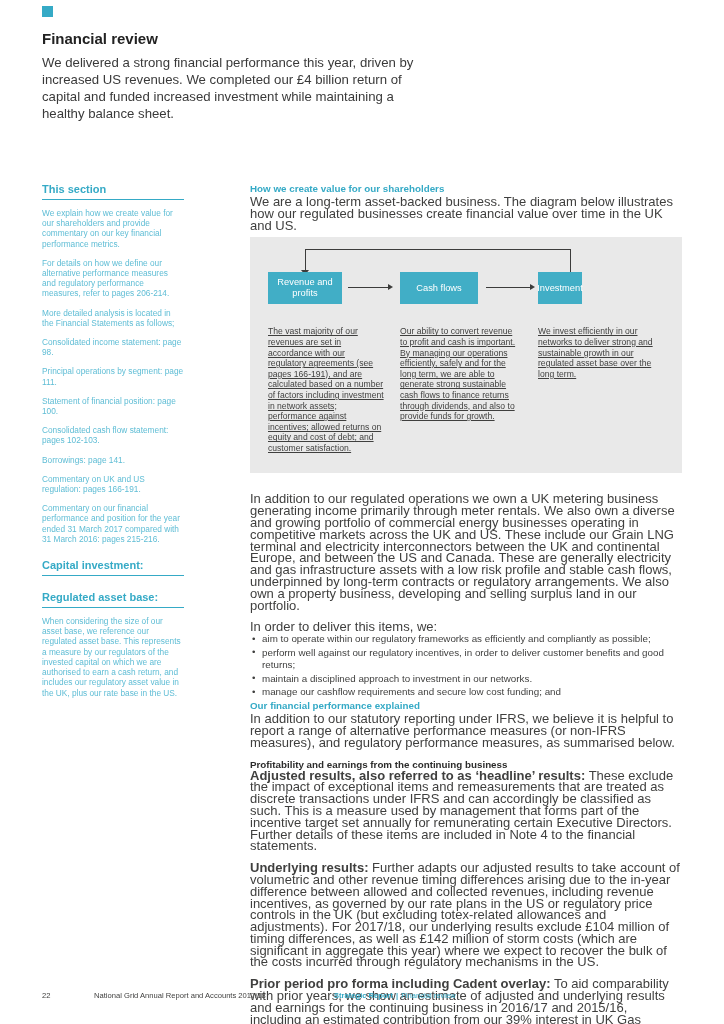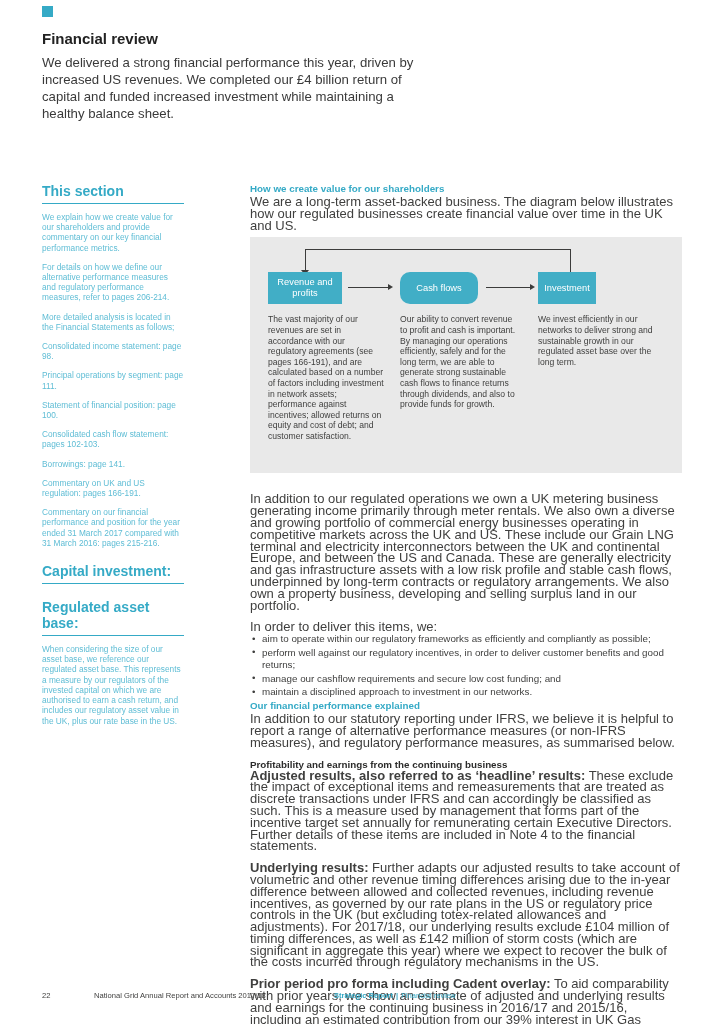--- a/index.html
+++ b/index.html
@@ -14,21 +14,21 @@
     margin:0; width:724px; height:1024px; position:relative;
     background:#ffffff; font-family:"Liberation Sans", sans-serif; color:var(--ink);
   }
   .corner-mark{position:absolute; left:42px; top:6px; width:11px; height:11px; background:var(--accent);}
   
   .header{position:absolute; left:42px; top:30px; width:382px;}
   .header h1{font-size:15px; font-weight:bold; color:#222; margin:0 0 7px 0;}
   .header .intro{font-size:13.2px; line-height:17px; color:#3a3a3a; margin:0;}
   
   .sidebar{position:absolute; left:42px; top:183px; width:142px;}
-  .sb-head{font-size:14px; font-weight:bold; color:var(--accent);
+  .sb-head{font-size:11px; font-weight:bold; color:var(--accent);
     border-bottom:1px solid var(--accent); padding-bottom:4px; margin:0 0 8px 0;}
   .sb-head.gap{margin-top:15px;}
   .sb-item{font-size:8.3px; line-height:10.2px; color:var(--sidebar-teal); margin:0 0 9px 0;}
   
   .main{position:absolute; left:250px; top:183px; width:432px;}
   .teal-head{font-size:9.8px; font-weight:bold; color:var(--accent); margin:0 0 2px 0;}
   .main p{font-size:13px; line-height:11.8px; margin:0 0 10px 0;}
   .main p.tight{margin-bottom:0;}
   .bold-head{font-size:9.8px; font-weight:bold; color:#2c2c2b; margin:0;}
   ul.bullets{list-style:none; margin:0 0 0 0; padding:0;}
@@ -37,28 +37,28 @@
   
   .diagram{position:relative; width:432px; height:236px; background:var(--panel); margin:6px 0 20px 0;}
   .loop{position:absolute; left:55px; top:12px; width:266px; height:23px;
     border-top:1px solid #3c3c3b; border-left:1px solid #3c3c3b; border-right:1px solid #3c3c3b;}
   .loop-head{position:absolute; left:51px; top:33px; width:0; height:0;
     border-left:4px solid transparent; border-right:4px solid transparent; border-top:5px solid #3c3c3b;}
   .dbox{position:absolute; top:35px; height:32px; background:var(--box-teal); color:#fff;
     display:flex; align-items:center; justify-content:center; text-align:center;
     font-size:9.3px; line-height:11px; padding:2px 4px;}
   .box1{left:18px; width:74px;}
-  .box2{left:150px; width:78px;border-radius:10px;}
-  .box3{left:288px; width:58px;}
+  .box2{left:150px; width:78px;}
+  .box3{left:288px; width:44px;}
   .harrow{position:absolute; top:50px; height:1px; background:#3c3c3b;}
   .harrow::after{content:""; position:absolute; right:-5px; top:-3px; width:0; height:0;
     border-left:5px solid #3c3c3b; border-top:3.5px solid transparent; border-bottom:3.5px solid transparent;}
   .a1{left:98px; width:40px;}
   .a2{left:236px; width:44px;}
-  .dcol{position:absolute; top:77px; font-size:8.6px; line-height:10.6px; color:var(--ink);}
+  .dcol{position:absolute; top:89px; font-size:8.6px; line-height:10.6px; color:var(--ink);text-decoration:underline;}
   .dcol p{font-size:8.6px !important; line-height:10.6px !important; margin:0 0 10px 0 !important;}
   .c1{left:18px; width:116px;}
   .c2{left:150px; width:118px;}
   .c3{left:288px; width:126px;}
   
   .footer{position:absolute; left:42px; top:991px; width:640px; font-size:7.6px; color:var(--ink); white-space:nowrap;}
   .f-num{display:inline-block; width:52px;}
   .f-report{display:inline-block; width:208px;}
   .f-strategic{color:var(--accent); font-weight:bold;padding-left:32px;}
   .f-sep{color:var(--accent); font-weight:bold; margin:0 3px;}
@@ -111,22 +111,22 @@
       <p>We invest efficiently in our networks to deliver strong and sustainable growth in our regulated asset base over the long term.</p>
     </div>
   </div>
 
   <p>In addition to our regulated operations we own a UK metering business generating income primarily through meter rentals. We also own a diverse and growing portfolio of commercial energy businesses operating in competitive markets across the UK and US. These include our Grain LNG terminal and electricity interconnectors between the UK and continental Europe, and between the US and Canada. These are generally electricity and gas infrastructure assets with a low risk profile and stable cash flows, underpinned by long-term contracts or regulatory arrangements. We also own a property business, developing and selling surplus land in our portfolio.</p>
 
   <p class="tight">In order to deliver this items, we:</p>
   <ul class="bullets">
     <li>aim to operate within our regulatory frameworks as efficiently and compliantly as possible;</li>
     <li>perform well against our regulatory incentives, in order to deliver customer benefits and good returns;</li>
+    <li>maintain a disciplined approach to investment in our networks.</li>
     <li>manage our cashflow requirements and secure low cost funding; and</li>
-    <li>maintain a disciplined approach to investment in our networks.</li>
   </ul>
 
   <div class="teal-head">Our financial performance explained</div>
   <p>In addition to our statutory reporting under IFRS, we believe it is helpful to report a range of alternative performance measures (or non-IFRS measures), and regulatory performance measures, as summarised below.</p>
 
   <div class="bold-head">Profitability and earnings from the continuing business</div>
   <p><strong>Adjusted results, also referred to as ‘headline’ results:</strong> <span>These exclude the impact of exceptional items and remeasurements that are treated as discrete transactions under IFRS and can accordingly be classified as such. This is a measure used by management that forms part of the incentive target set annually for remunerating certain Executive Directors. Further details of these items are included in Note 4 to the financial statements.</span></p>
 
   <p><strong>Underlying results:</strong> <span>Further adapts our adjusted results to take account of volumetric and other revenue timing differences arising due to the in-year difference between allowed and collected revenues, including revenue incentives, as governed by our rate plans in the US or regulatory price controls in the UK (but excluding totex-related allowances and adjustments). For 2017/18, our underlying results exclude £104 million of timing differences, as well as £142 million of storm costs (which are significant in aggregate this year) where we expect to recover the bulk of the costs incurred through regulatory mechanisms in the US.</span></p>
 

